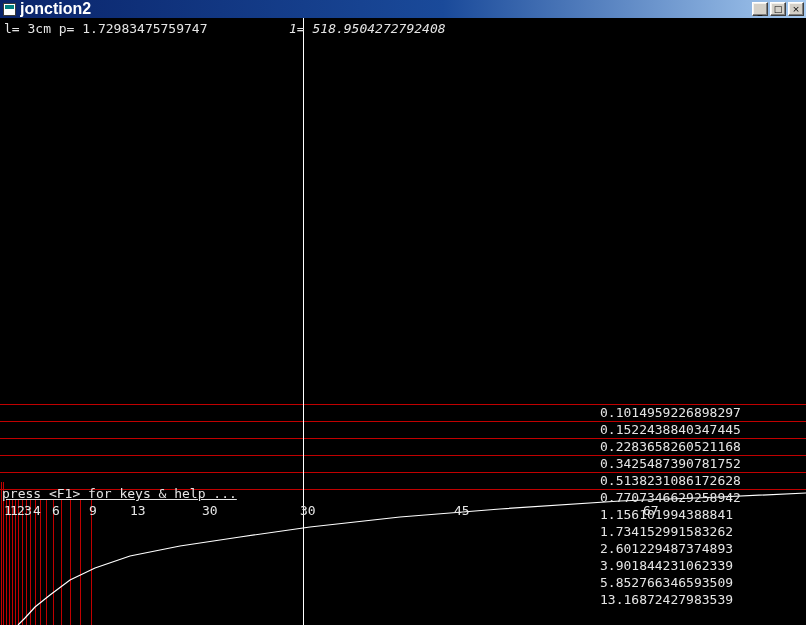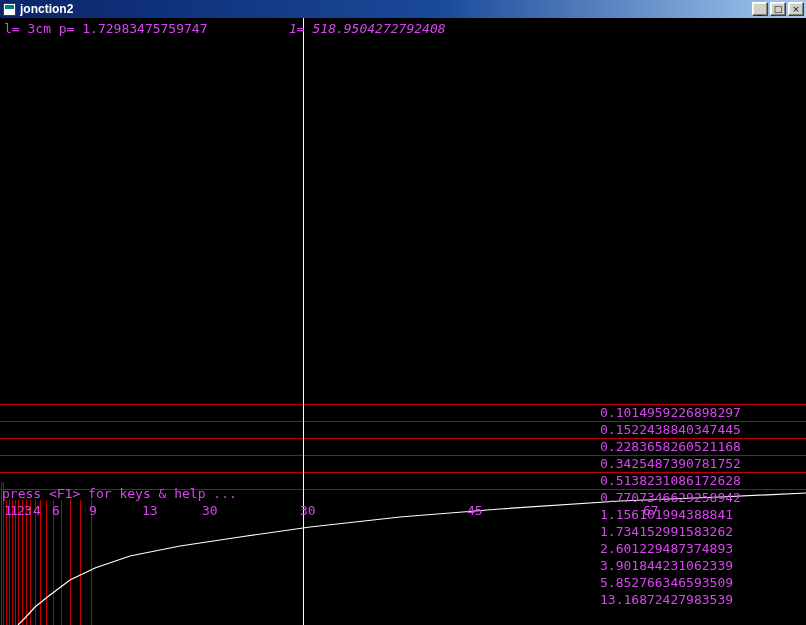--- a/index.html
+++ b/index.html
@@ -9,46 +9,46 @@
   }
   
   .titlebar{
     position:absolute;top:0;left:0;width:806px;height:18px;
     background:linear-gradient(90deg,#0a246a 0%,#1a4a9a 55%,#a6caf0 100%);
     display:flex;align-items:center;padding:0 2px;box-sizing:border-box;
   }
   .app-icon{width:13px;height:13px;background:#fff;border:1px solid #3a3a3a;
     box-sizing:border-box;margin:0 4px 0 1px;display:block;position:relative;}
   .app-icon .icon-bar{position:absolute;left:1px;top:1px;right:1px;height:4px;background:#008080;display:block;}
-  .title-text{color:#fff;font-weight:bold;font-size:12px;flex:1 1 auto;
+  .title-text{color:#fff;font-weight:bold;font-size:16px;flex:1 1 auto;
     white-space:nowrap;overflow:hidden;}
   .tb-btn{
     width:16px;height:14px;margin-left:2px;flex:0 0 auto;
     background:#d4d0c8;color:#000;
     border:1px solid;border-color:#ffffff #404040 #404040 #ffffff;
     box-shadow:inset -1px -1px 0 #808080, inset 1px 1px 0 #f4f1ec;
     font-family:"DejaVu Sans",sans-serif;font-size:9px;line-height:12px;
     display:flex;align-items:center;justify-content:center;cursor:default;
     box-sizing:border-box;
   }
   .tb-btn.min span{transform:translateY(2px);}
   
   .canvas{
     position:absolute;top:18px;left:0;width:806px;height:607px;background:#000;
     font-family:"DejaVu Sans Mono","Liberation Mono",monospace;
-    font-size:13px;color:#d946ef;overflow:hidden;
+    font-size:13px;color:#e5e5e5;overflow:hidden;
   }
   .hline{position:absolute;left:0;width:806px;height:1px;background:#c00000;}
   .vline{position:absolute;width:1px;background:#c00000;top:482px;height:125px;}
   .vline.tall{top:464px;height:143px;}
   .overlay-svg{position:absolute;top:0;left:0;}
   .txt{position:absolute;white-space:pre;}
   .readout-left{left:4px;top:3px;}
   .readout-center{left:289px;top:3px;font-style:italic;}
-  .help-text{left:2px;top:468px;}
+  .help-text{left:2px;top:468px;text-decoration:underline;}
   .xtick{position:absolute;top:485px;white-space:pre;}
   .yvals{position:absolute;left:600px;top:386px;}
   .yvals .yval{height:17px;line-height:17px;white-space:pre;}
 </style>
 </head>
 <body>
 
 <div class="window">
 
   <div class="titlebar">
@@ -105,24 +105,24 @@
 
     <span class="txt help-text">press &lt;F1&gt; for keys &amp; help ...</span>
 
     <span class="xtick" style="left:4px">1</span>
     <span class="xtick" style="left:10px">1</span>
     <span class="xtick" style="left:17px">2</span>
     <span class="xtick" style="left:24px">3</span>
     <span class="xtick" style="left:33px">4</span>
     <span class="xtick" style="left:52px">6</span>
     <span class="xtick" style="left:89px">9</span>
-    <span class="xtick" style="left:142px">13</span>
+    <span class="xtick" style="left:130px">13</span>
     <span class="xtick" style="left:202px">30</span>
     <span class="xtick" style="left:300px">30</span>
-    <span class="xtick" style="left:467px">45</span>
+    <span class="xtick" style="left:454px">45</span>
     <span class="xtick" style="left:643px">67</span>
 
     <div class="yvals">
       <div class="yval">0.1014959226898297</div>
       <div class="yval">0.1522438840347445</div>
       <div class="yval">0.2283658260521168</div>
       <div class="yval">0.3425487390781752</div>
       <div class="yval">0.5138231086172628</div>
       <div class="yval">0.7707346629258942</div>
       <div class="yval">1.156101994388841</div>

